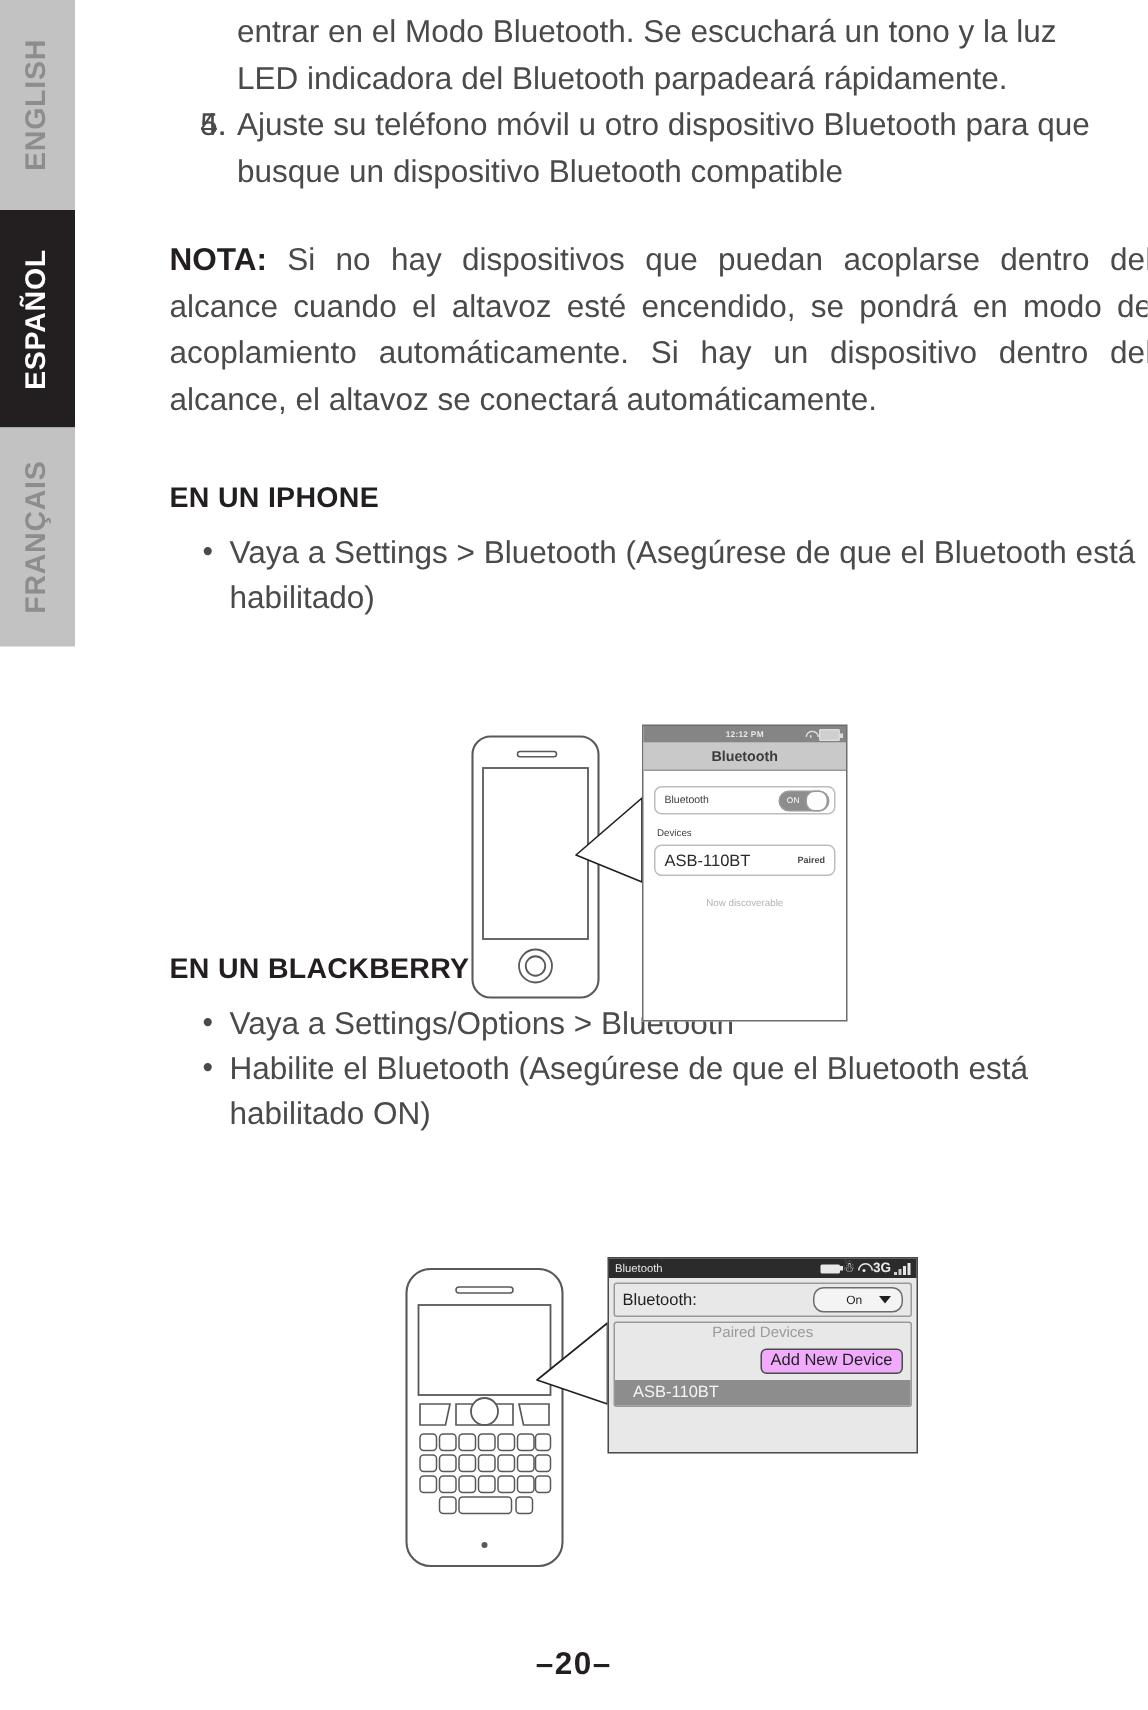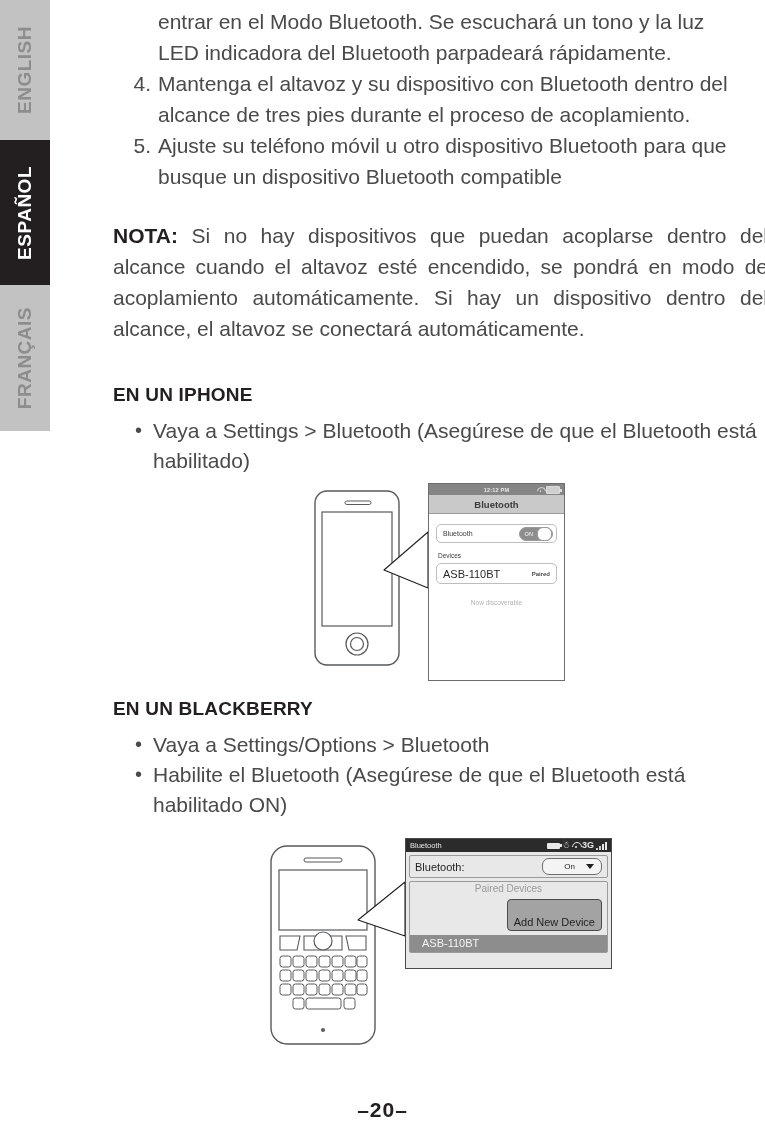--- a/index.html
+++ b/index.html
@@ -441,24 +441,24 @@
     padding-bottom: 0;
   }
   .bb-addrow {
     display: flex;
     justify-content: flex-end;
     padding: 3px 5px 4px 5px;
   }
   .bb-addbtn {
     border: 1px solid #4a4a4a;
     border-radius: 4px;
-    background: #a3a3a3;
+    background: #f0abfc;
     font-size: 11px;
     color: #1f1f1f;
-    padding: 16px 6px 2px 6px;
+    padding: 1px 6px 2px 6px;
   }
   .bb-selrow {
     background: #8d8d8d;
     padding: 2px 5px 3px 12px;
     font-size: 11px;
     color: #f4f4f4;
   }
 
   
   .page-number {
@@ -491,21 +491,20 @@
 <div class="content">
 
   <div style="height:6px"></div>
 
   <div class="cont-line">entrar en el Modo Bluetooth. Se escuchará un tono y la luz</div>
   <div class="cont-line">LED indicadora del Bluetooth parpadeará rápidamente.</div>
 
   <ol class="numlist">
     <li>
       <span class="num">4.</span>
-      <span>Mantenga el altavoz y su dispositivo con Bluetooth dentro del alcance de tres pies durante el proceso de acoplamiento.</span>
     </li>
     <li>
       <span class="num">5.</span>
       <span>Ajuste su teléfono móvil u otro dispositivo Bluetooth para que busque un dispositivo Bluetooth compatible</span>
     </li>
   </ol>
 
   <p class="nota">
     <b>NOTA:</b>
     <span>Si no hay dispositivos que puedan acoplarse dentro del alcance cuando el altavoz esté encendido, se pondrá en modo de acoplamiento automáticamente. Si hay un dispositivo dentro del alcance, el altavoz se conectará automáticamente.</span>

